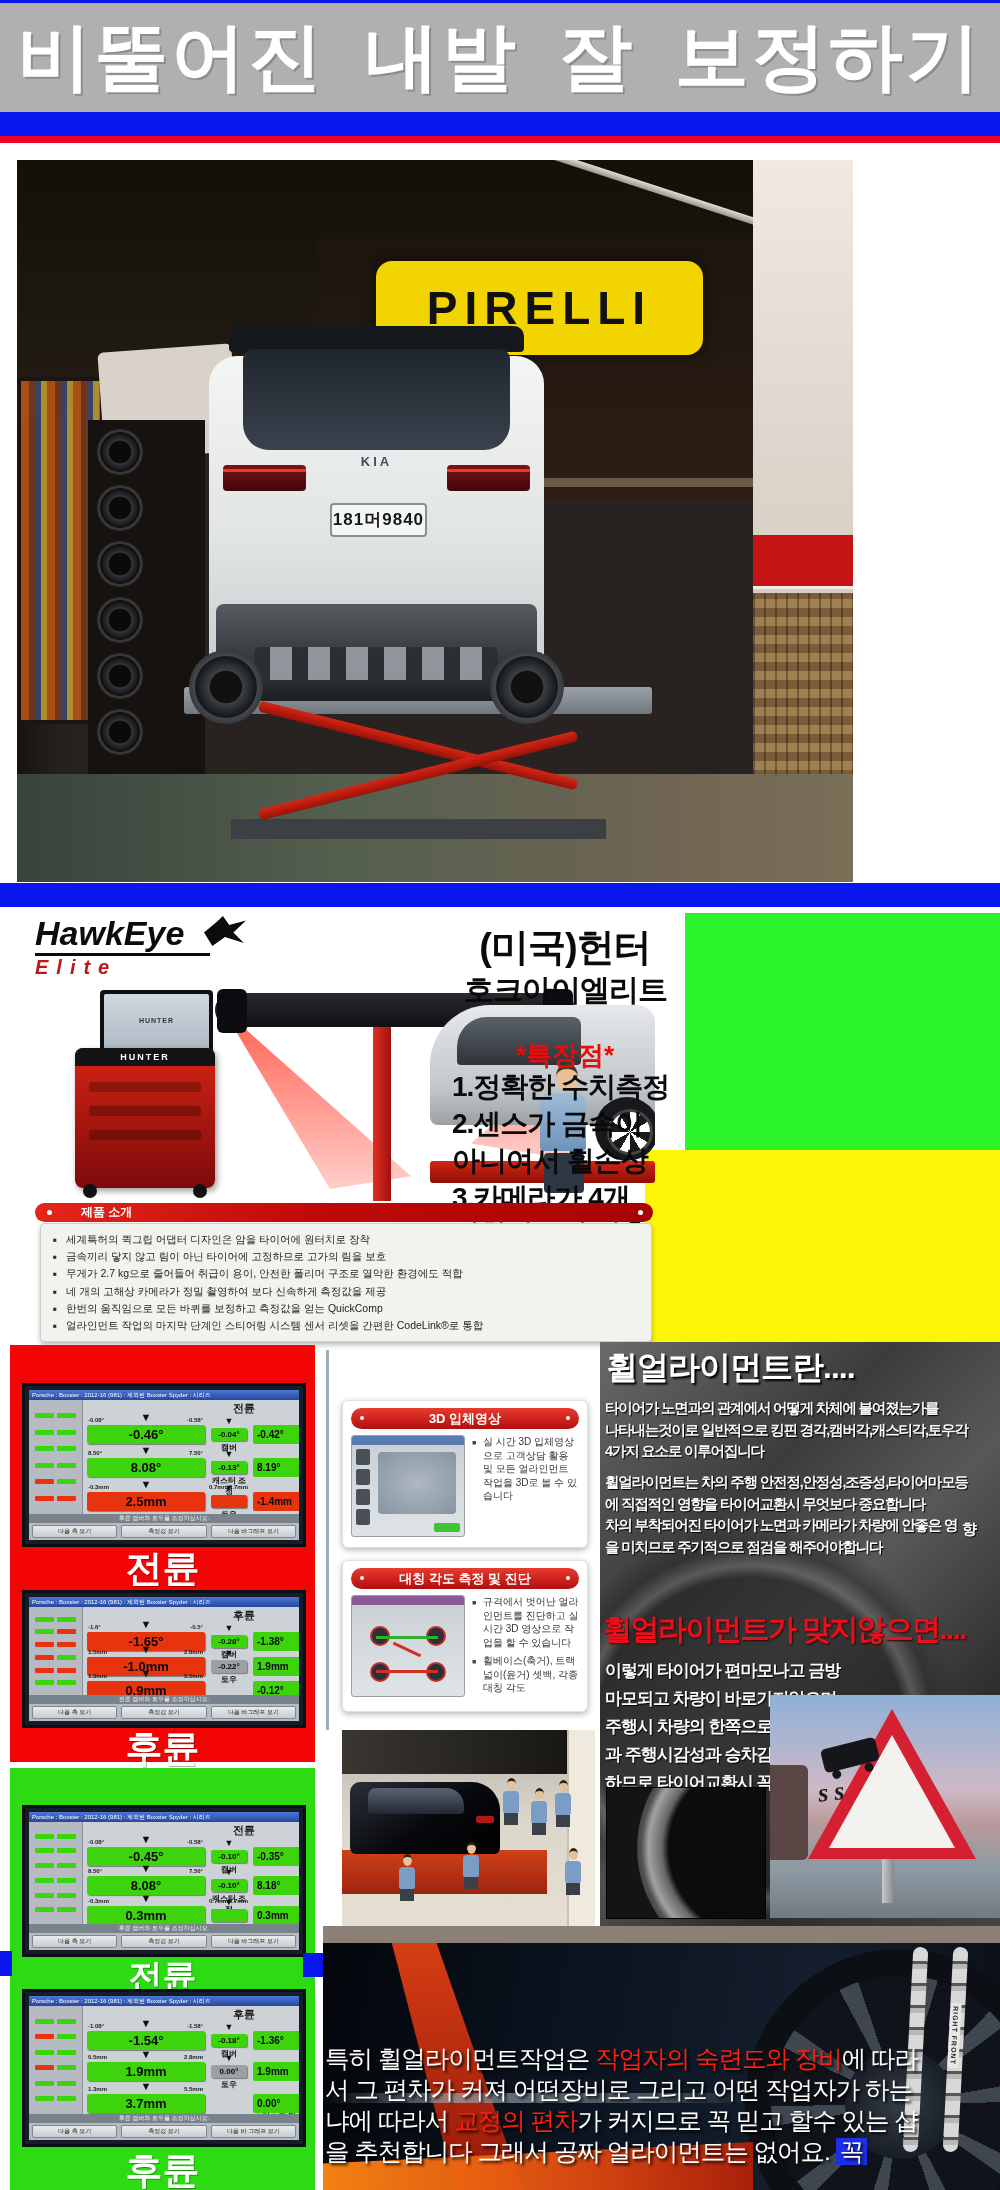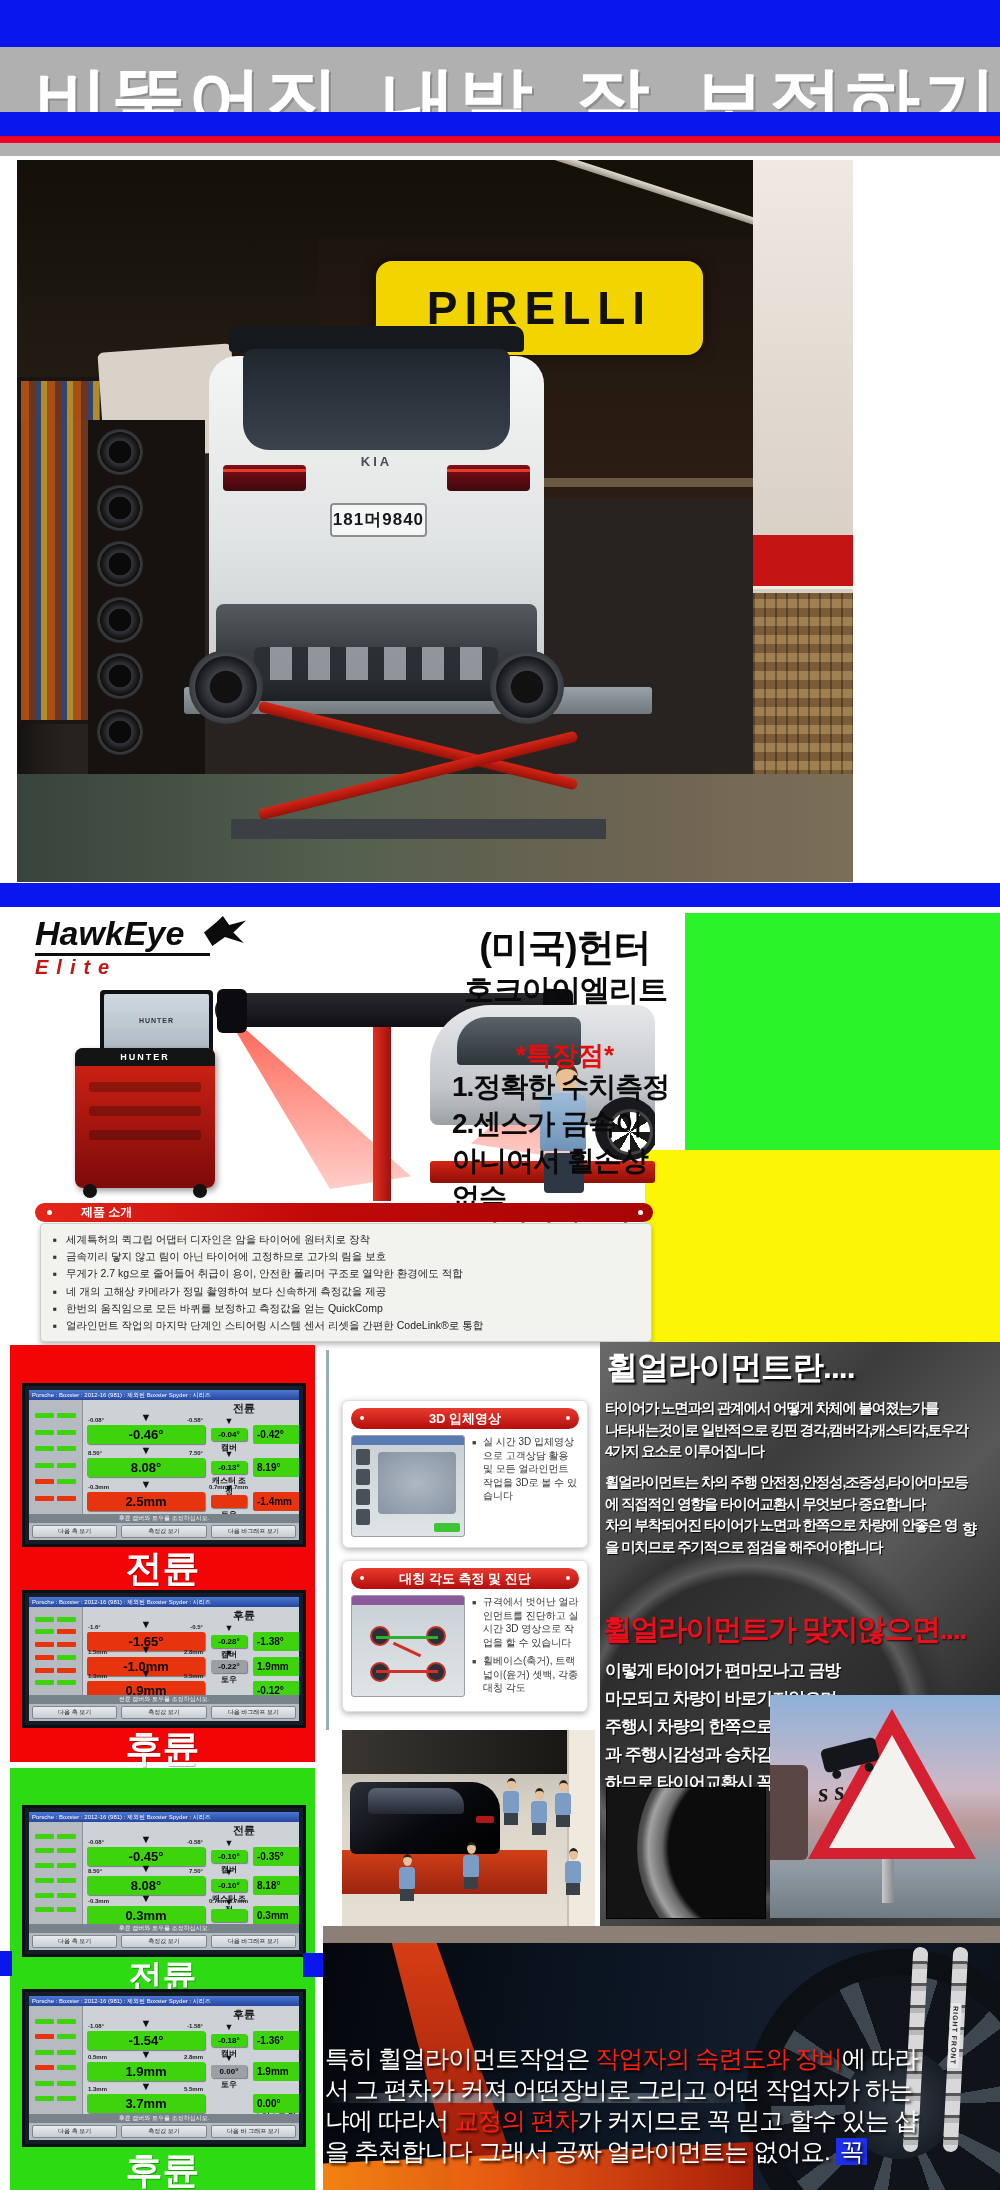--- a/index.html
+++ b/index.html
@@ -3,21 +3,21 @@
 <meta charset="utf-8">
 <style>
   html,body{margin:0;padding:0;background:#fff;}
   #page{position:relative;width:1000px;height:2190px;background:#fff;overflow:hidden;
         font-family:"Liberation Sans","DejaVu Sans",sans-serif;}
   .abs{position:absolute;}
 
   
   #banner{left:0;top:0;width:1000px;height:143px;background:#0a16ee;}
   #banner .gray{position:absolute;left:0;top:3px;width:100%;height:109px;background:#b0b0b0;
-    display:flex;align-items:center;justify-content:flex-end;margin-top:44px;}
+    display:flex;align-items:center;justify-content:center;}
   #banner h1{margin:0;font-size:74px;font-weight:bold;color:#fff;letter-spacing:3px;word-spacing:16px;
     text-shadow:2px 2px 0 #8d8d8d;white-space:nowrap;}
   #banner .blue2{position:absolute;left:0;top:112px;width:100%;height:24px;background:#0a16ee;}
   #banner .red1{position:absolute;left:0;top:136px;width:100%;height:7px;background:#ef0226;}
 
   
   #hero{left:17px;top:160px;width:836px;height:722px;background:#282320;overflow:hidden;box-shadow:inset 0 0 60px #000;}
   #hero .ceiling{position:absolute;left:0;top:0;width:100%;height:36%;background:linear-gradient(#131008,#241d16);}
   #hero .lightbar{position:absolute;width:34%;height:7px;background:linear-gradient(#e4ded2,#9a948a);border-radius:4px;}
   #hero .backwall{position:absolute;left:36%;top:11%;width:55%;height:36%;background:linear-gradient(#1e150f,#2c1e13);}
@@ -371,21 +371,20 @@
       </div>
     </div>
 
     <div class="abs" id="htitle1">(미국)헌터</div>
     <div class="abs" id="htitle2">호크아이엘리트</div>
     <div class="abs" id="hfeat">*특장점*</div>
     <div class="abs" id="hfeatures">
         <div class="featline">1.정확한 수치측정</div>
         <div class="featline">2.센스가 금속이</div>
         <div class="featline">아니여서 휠손상</div>
-        <div class="featline">없슴</div>
         <div class="featline">3.카메라가 4개</div>
         <div class="featline">정확한수치 산출</div>
       </div>
 
     <div class="abs" id="intro-bar">제품 소개</div>
     <div class="abs" id="intro-box">
         <div class="intro-bullet">세계특허의 퀵그립 어댑터 디자인은 암을 타이어에 원터치로 장착</div>
         <div class="intro-bullet">금속끼리 닿지 않고 림이 아닌 타이어에 고정하므로 고가의 림을 보호</div>
         <div class="intro-bullet">무게가 2.7 kg으로 줄어들어 취급이 용이, 안전한 폴리머 구조로 열악한 환경에도 적합</div>
         <div class="intro-bullet">네 개의 고해상 카메라가 정밀 촬영하여 보다 신속하게 측정값을 제공</div>
@@ -842,21 +841,21 @@
   <section class="abs" id="info">
     <div class="t1">휠얼라이먼트란....</div>
     <div id="p1">
         <div class="pline">타이어가 노면과의 관계에서 어떻게 차체에 붙여졌는가를</div>
         <div class="pline">나타내는것이로 일반적으로 킹핀 경각,캠버각,캐스티각,토우각</div>
         <div class="pline">4가지 요소로 이루어집니다</div>
       </div>
     <div id="p2">
         <div class="pline">휠얼라이먼트는 차의 주행 안전정,안정성,조증성,타이어마모등</div>
         <div class="pline">에 직접적인 영향을 타이어교환시 무엇보다 중요합니다</div>
-        <div class="pline">차의 부착되어진 타이어가 노면과 한쪽으로 차량에 안좋은 영</div>
+        <div class="pline">차의 부착되어진 타이어가 노면과 카메라가 차량에 안좋은 영</div>
         <div class="pline">을 미치므로 주기적으로 점검을 해주어야합니다</div>
       </div>
     <div id="frag">향</div>
     <div class="t2">휠얼라이먼트가 맞지않으면....</div>
     <div id="p3">
         <div class="pline">이렇게 타이어가 편마모나고 금방</div>
         <div class="pline">마모되고 차량이 바로가지않으며</div>
         <div class="pline">주행시 차량의 한쪽으로 쏠리는 현상</div>
         <div class="pline">과 주행시감성과 승차감저하를 초래</div>
         <div class="pline">하므로 타이어교환시 꼭 얼라이먼트</div>

